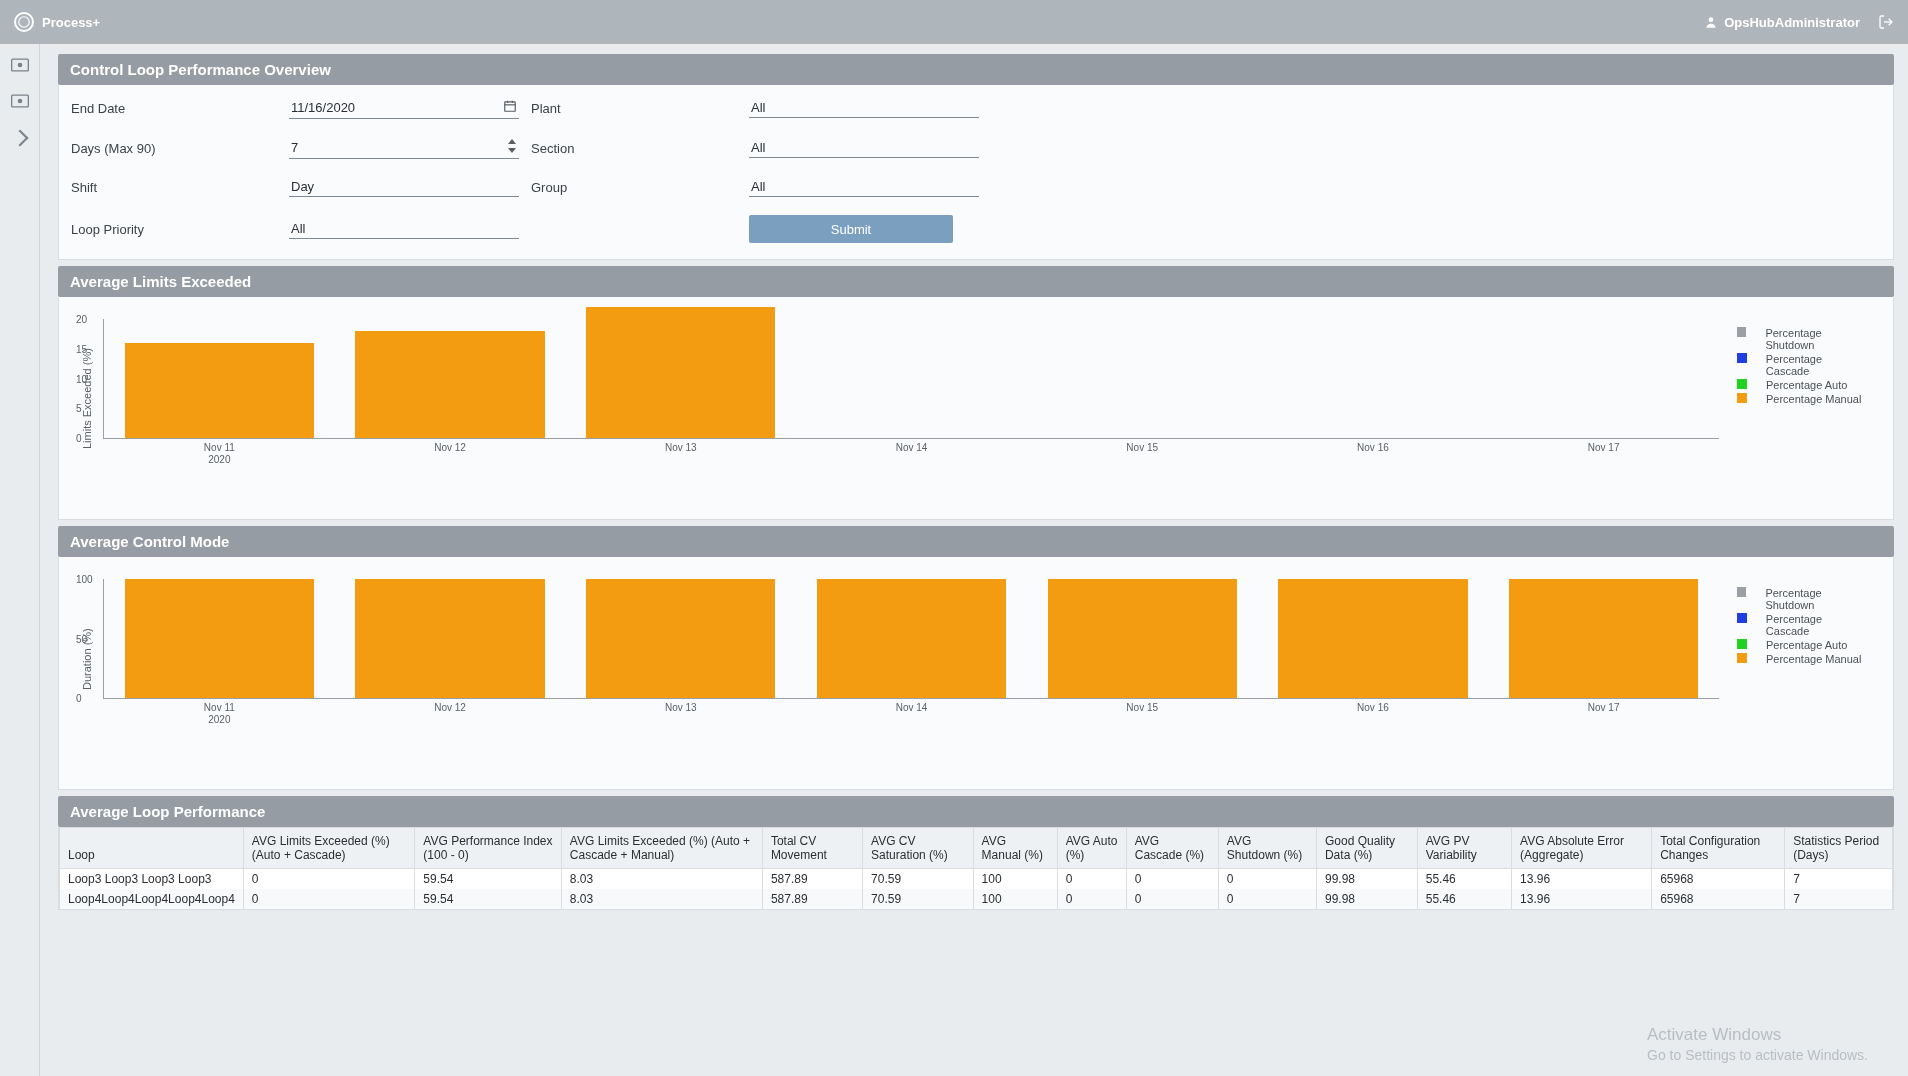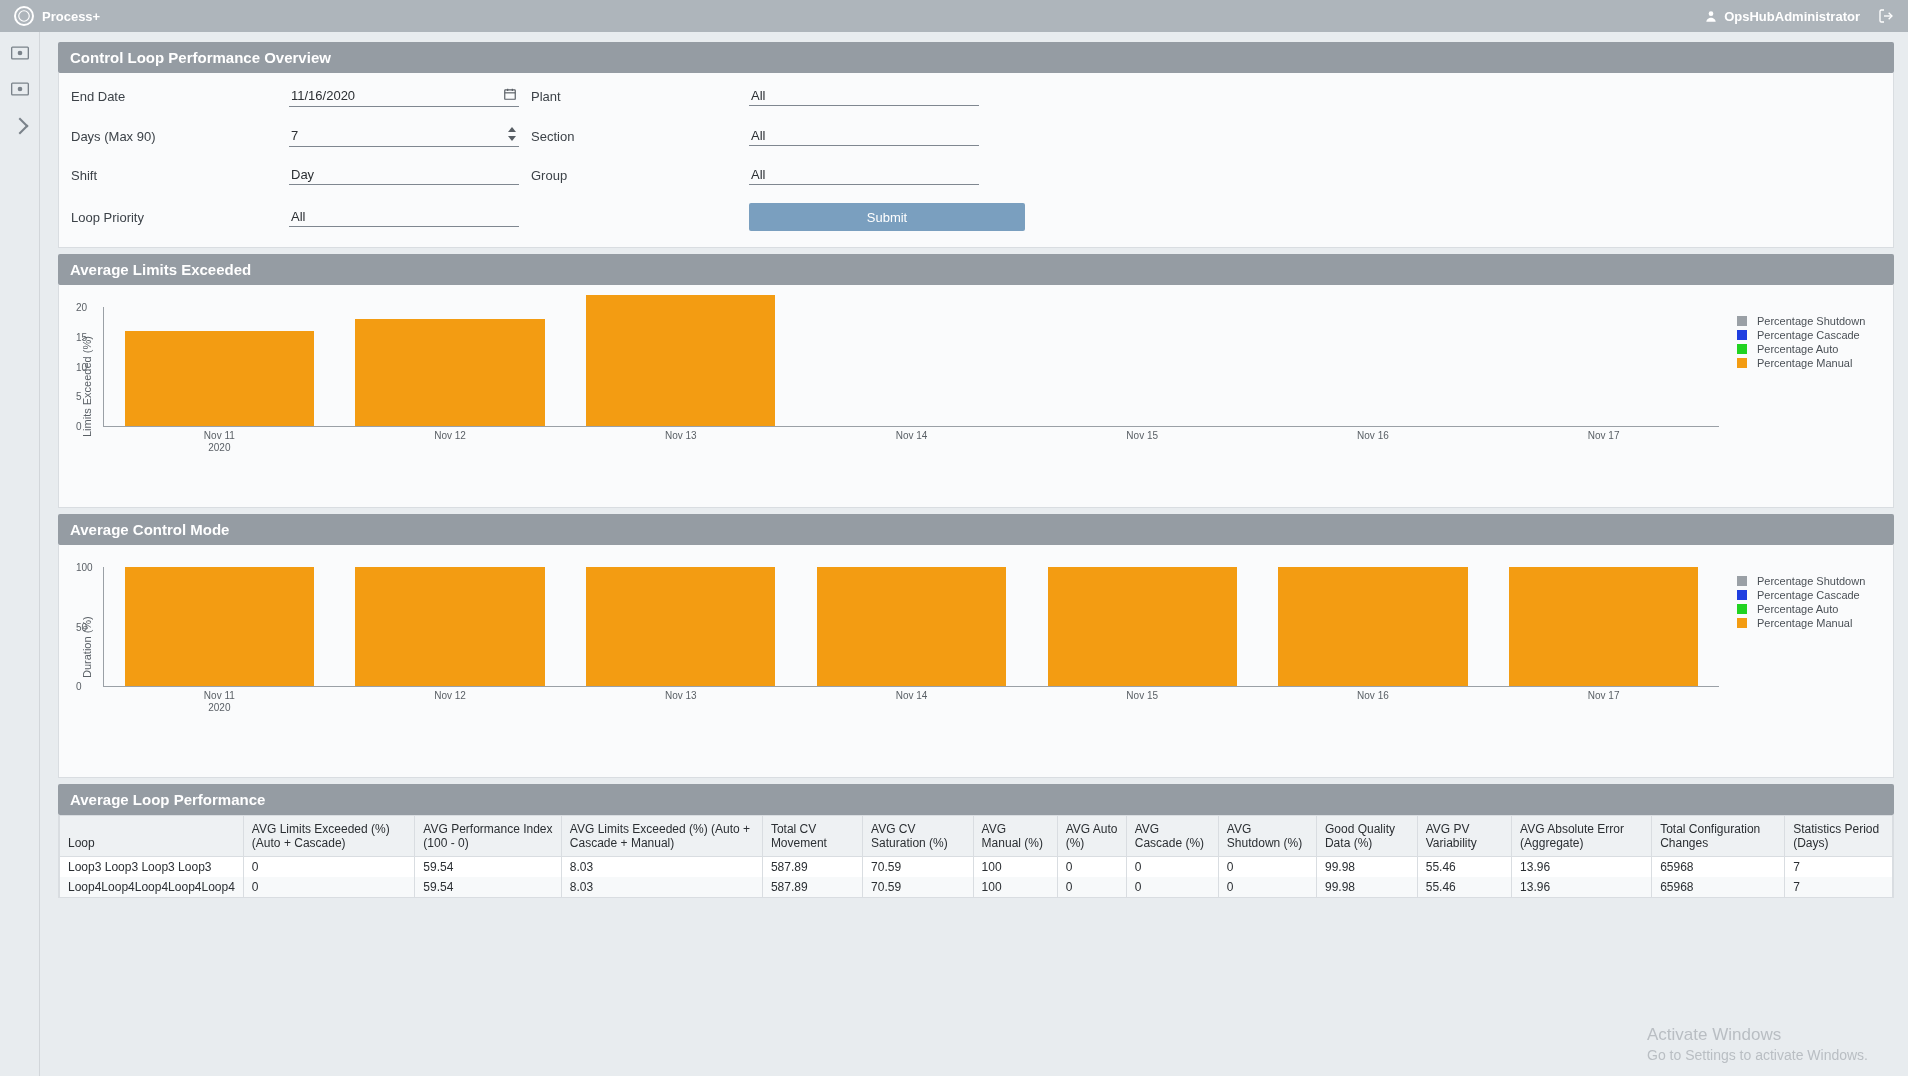--- a/index.html
+++ b/index.html
@@ -1,45 +1,45 @@
 <!DOCTYPE html>
 <html><head>
 <meta charset="utf-8">
 <style>
 * { box-sizing: border-box; margin: 0; padding: 0; font-family: Arial, Helvetica, sans-serif; }
 body { background: #e8ecef; overflow: hidden; width: 1908px; height: 1076px; position: relative; }
 
-.topbar { height: 32px; background: #aeb5bb; display: flex; align-items: center; padding: 0 14px; color: #fff; font-size: 13px; font-weight: bold; }
+.topbar { height: 44px; background: #aeb5bb; display: flex; align-items: center; padding: 0 14px; color: #fff; font-size: 13px; font-weight: bold; }
 .topbar .logo { width: 20px; height: 20px; border: 2px solid #fff; border-radius: 50%; margin-right: 8px; display: flex; align-items: center; justify-content: center; }
 .topbar .spacer { flex: 1; }
 .topbar .user { display: flex; align-items: center; gap: 6px; font-weight: bold; }
 .topbar .user-icon, .topbar .logout-icon { display: inline-flex; }
 
 .body-wrap { display: flex; height: calc(100% - 32px); }
 .leftnav { width: 40px; background: #e8ecef; border-right: 1px solid #d2d6da; padding-top: 12px; display: flex; flex-direction: column; align-items: center; gap: 18px; }
 .leftnav .nav-icon { width: 20px; height: 18px; color: #7a828a; cursor: pointer; }
 .leftnav .nav-expand { width: 12px; height: 12px; border-top: 2px solid #7a828a; border-right: 2px solid #7a828a; transform: rotate(45deg); margin-top: 4px; cursor: pointer; }
 
 .main { flex: 1; overflow-y: auto; padding: 10px 14px 4px 18px; }
 
 .section { margin-bottom: 6px; }
 .section-header { background: #959ca3; color: #fff; font-weight: bold; font-size: 15px; padding: 7px 12px; border-radius: 2px; }
 .section-body { background: #fafbfc; border: 1px solid #d9dde1; border-top: none; padding: 12px 10px 16px; }
 
 .filter-grid { display: grid; grid-template-columns: 220px 240px 220px 240px; row-gap: 18px; column-gap: 0; align-items: center; font-size: 13px; color: #3c4248; }
 .filter-label { padding-left: 2px; }
 .filter-field { border: none; border-bottom: 1px solid #7f8790; background: transparent; width: 230px; font-size: 13px; padding: 2px 2px 2px 2px; color: #2b2f33; position: relative; display: flex; align-items: center; justify-content: space-between; }
 .filter-field .suffix { color: #6b7278; margin-left: 6px; }
-.submit-btn { grid-column: 4; background: #7a9fbf; color: #fff; border: none; width: 276px; height: 28px; border-radius: 2px; font-size: 13px; cursor: pointer; }
+.submit-btn { grid-column: 4; background: #7a9fbf; color: #fff; border: none; width: 204px; height: 28px; border-radius: 2px; font-size: 13px; cursor: pointer; }
 
 .chart-wrap { position: relative; height: 170px; padding: 10px 16px 0 10px; display: flex; }
 .chart-axis-label { writing-mode: vertical-rl; transform: rotate(180deg); font-size: 11px; color: #5a6066; text-align: center; padding: 0 2px; }
 .chart-canvas { flex: 1; position: relative; border-left: 1px solid #9aa0a6; border-bottom: 1px solid #9aa0a6; margin-left: 8px; margin-right: 18px; }
 .chart-legend { width: 130px; font-size: 11px; color: #4a5056; padding-top: 8px; }
-.legend-row { display: flex; align-items: center; gap: 10px; margin-bottom: 2px; }
+.legend-row { display: flex; gap: 19px; margin-bottom: 2px; }
 .legend-swatch { width: 10px; height: 10px; }
 .y-tick { position: absolute; left: -28px; font-size: 10px; color: #5a6066; transform: translateY(50%); }
 .bar { position: absolute; bottom: 0; background: #f39c12; }
 .x-tick { position: absolute; top: 100%; font-size: 10px; color: #5a6066; text-align: center; transform: translateX(-50%); padding-top: 4px; white-space: pre; line-height: 1.2; }
 
 .pidf-line { background: #fafbfc; border: 1px solid #d9dde1; border-top: none; padding: 10px 10px; font-size: 13px; color: #2b2f33; }
 
 .table-wrap { background: #fff; border: 1px solid #d9dde1; border-top: none; overflow-x: auto; }
 table { border-collapse: collapse; width: 100%; font-size: 12px; color: #2b2f33; }
 th { background: #eef1f3; text-align: left; font-weight: normal; padding: 6px 8px; border: 1px solid #d9dde1; vertical-align: bottom; }

